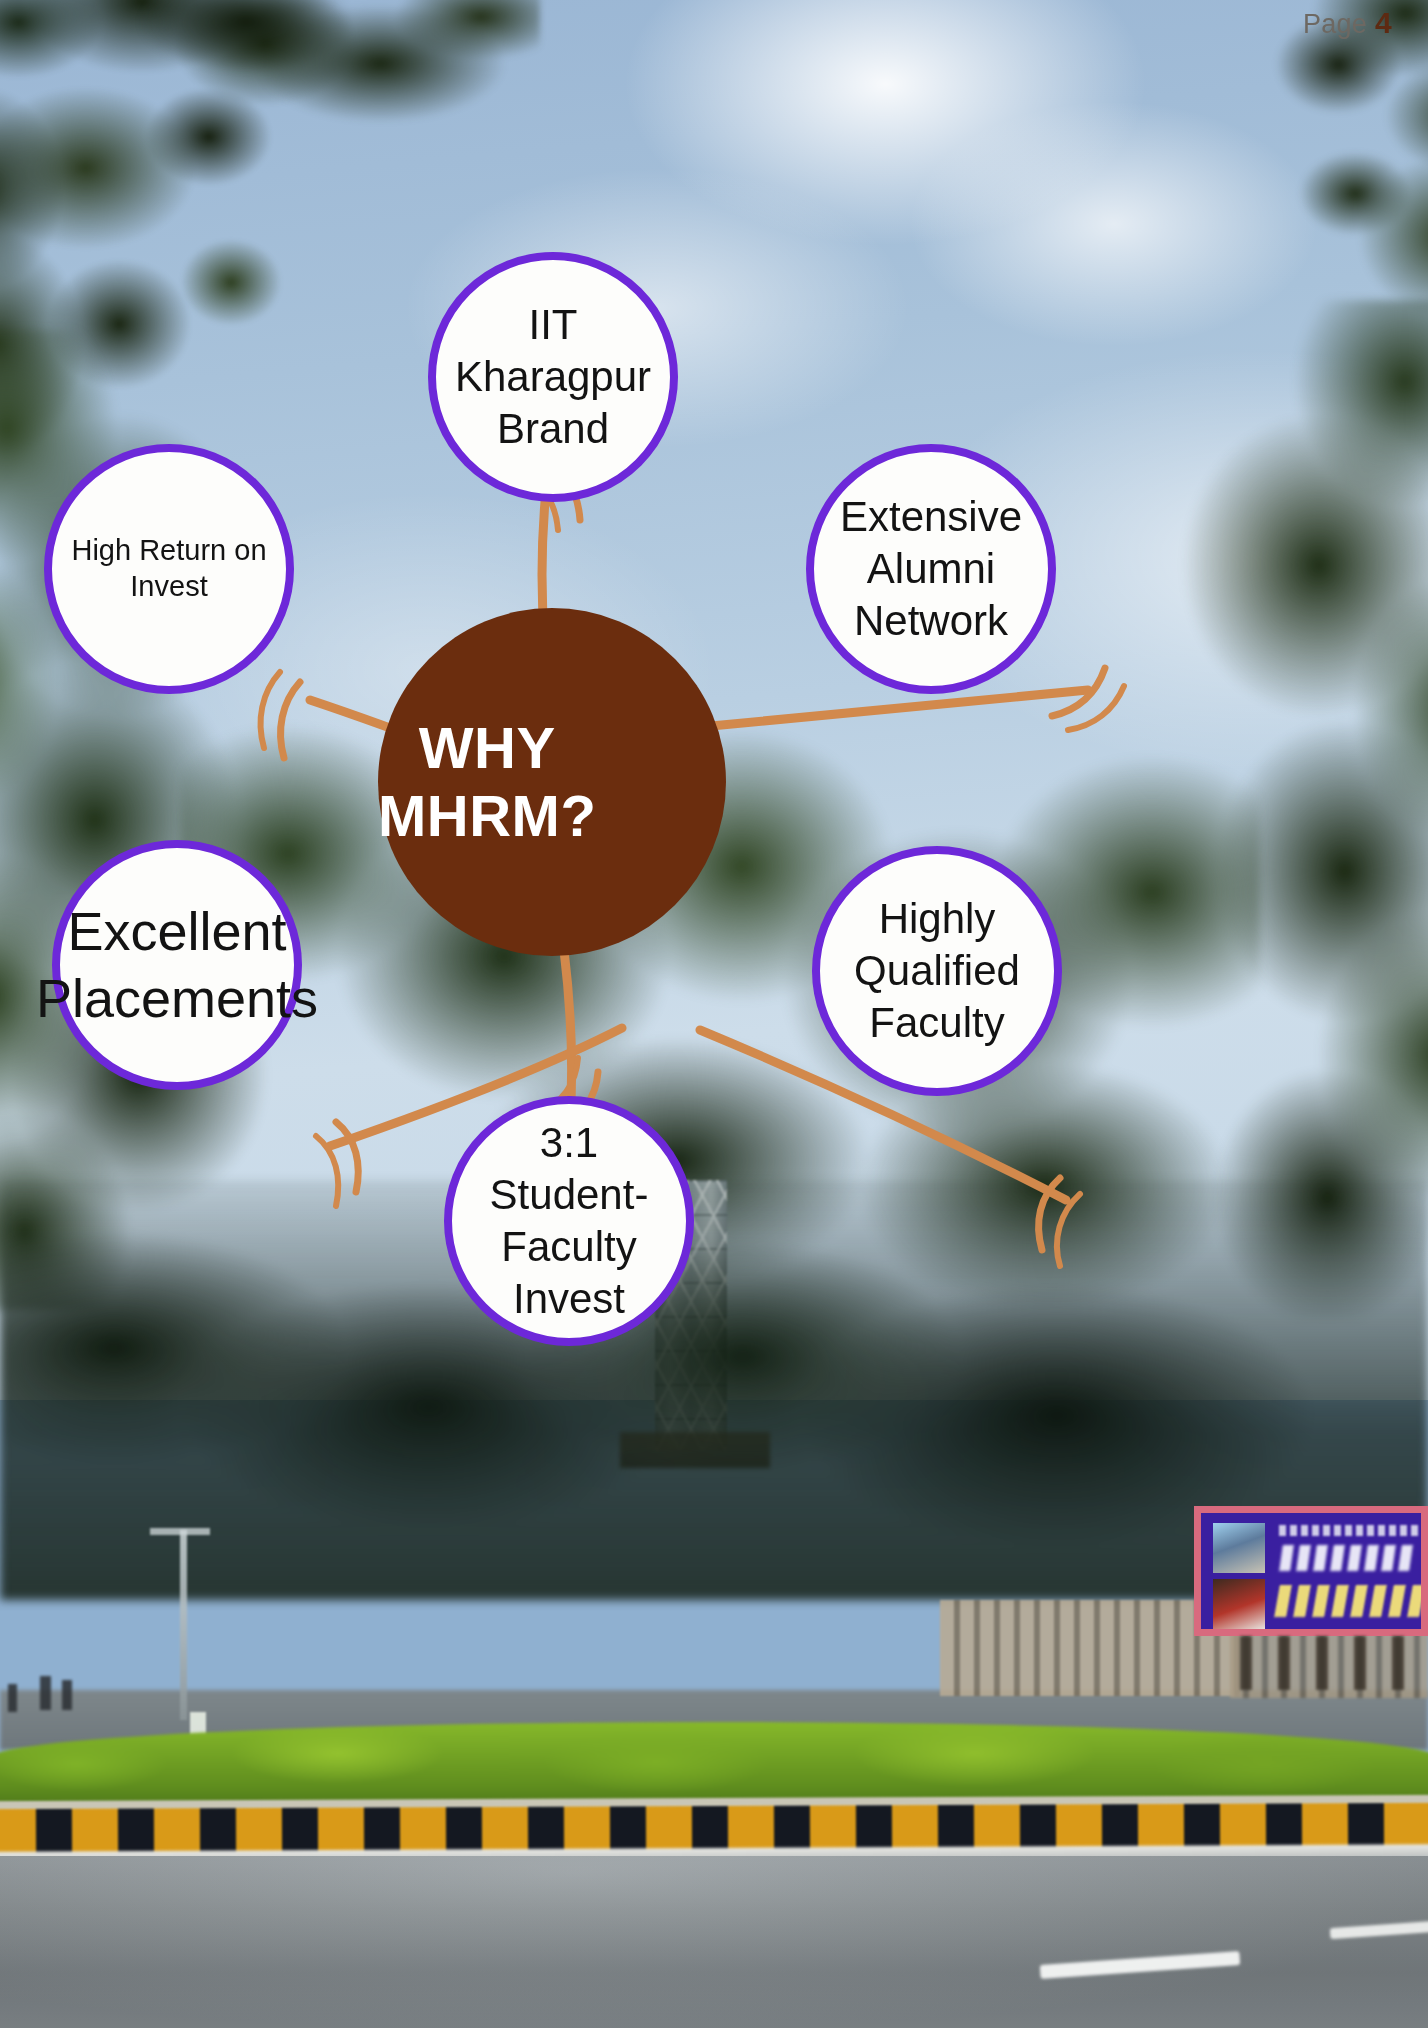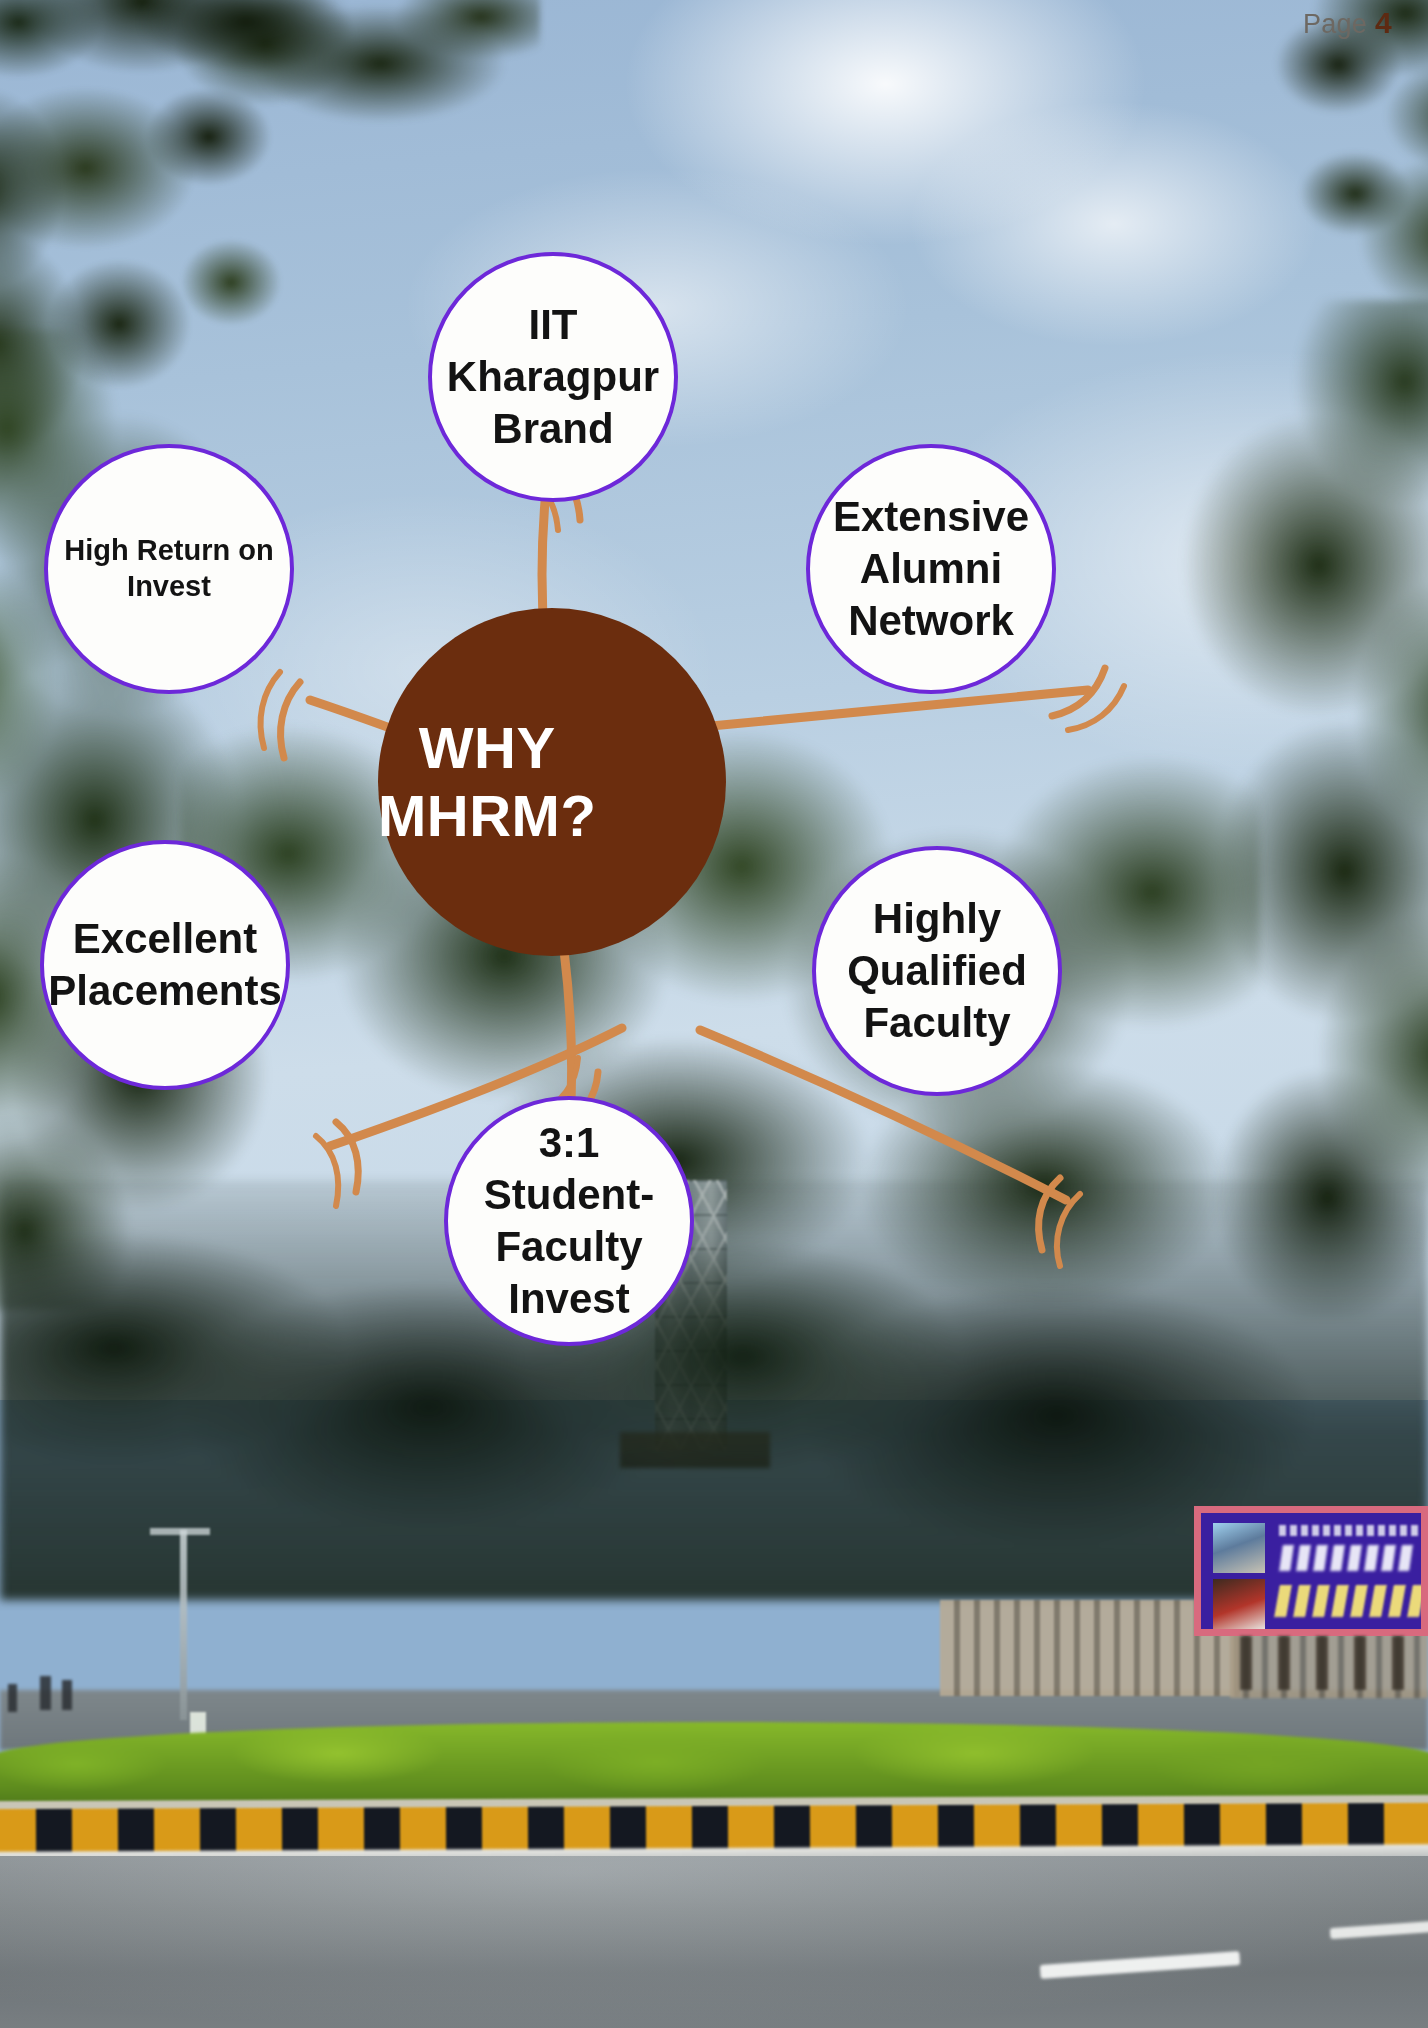--- a/index.html
+++ b/index.html
@@ -282,28 +282,28 @@
   .page-num b { color: #5d2a12; font-weight: 700; font-size: 30px; }
 
   
   .diagram { position: absolute; inset: 0; z-index: 20; }
   .connectors { position: absolute; inset: 0; pointer-events: none; }
 
   .node {
     position: absolute;
     border-radius: 50%;
     background: #fdfdfb;
-    border: 4px solid #6d28d9;
+    border: 8px solid #6d28d9;
     box-sizing: border-box;
     display: flex;
     align-items: center;
     justify-content: center;
     text-align: center;
     color: #131313;
-    font-weight: 700;
+    font-weight: 400;
     line-height: 1.24;
     z-index: 25;
   }
   .node span { display: block; padding: 0 14px; }
 
   .hub {
     position: absolute;
     width: 348px; height: 348px;
     left: 378px; top: 608px;
     border-radius: 50%;
@@ -316,21 +316,21 @@
     letter-spacing: .5px;
     text-align: center;
     z-index: 30;
   }
 
   
   #n-brand    { left: 428px; top: 252px;  width: 250px; height: 250px; font-size: 42px; }
   #n-alumni   { left: 806px; top: 444px;  width: 250px; height: 250px; font-size: 42px; }
   #n-faculty  { left: 812px; top: 846px;  width: 250px; height: 250px; font-size: 42px; justify-content: center; }
   #n-ratio    { left: 444px; top: 1096px; width: 250px; height: 250px; font-size: 42px; }
-  #n-places   { left: 40px;  top: 840px;  width: 250px; height: 250px; font-size: 42px; }
+  #n-places   { left: 52px;  top: 840px;  width: 250px; height: 250px; font-size: 54px; }
   #n-roi      { left: 44px;  top: 444px;  width: 250px; height: 250px; font-size: 29px; }
 </style>
 </head>
 <body>
 
 <div id="page">
 
   <div class="photo">
     <div class="sky"></div>
     <div class="canopy-tl"></div>

